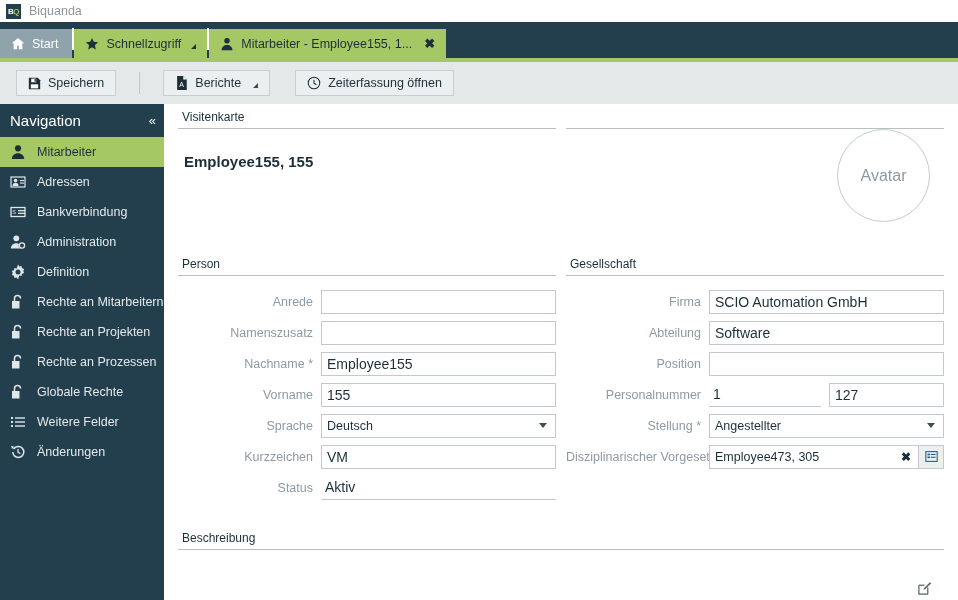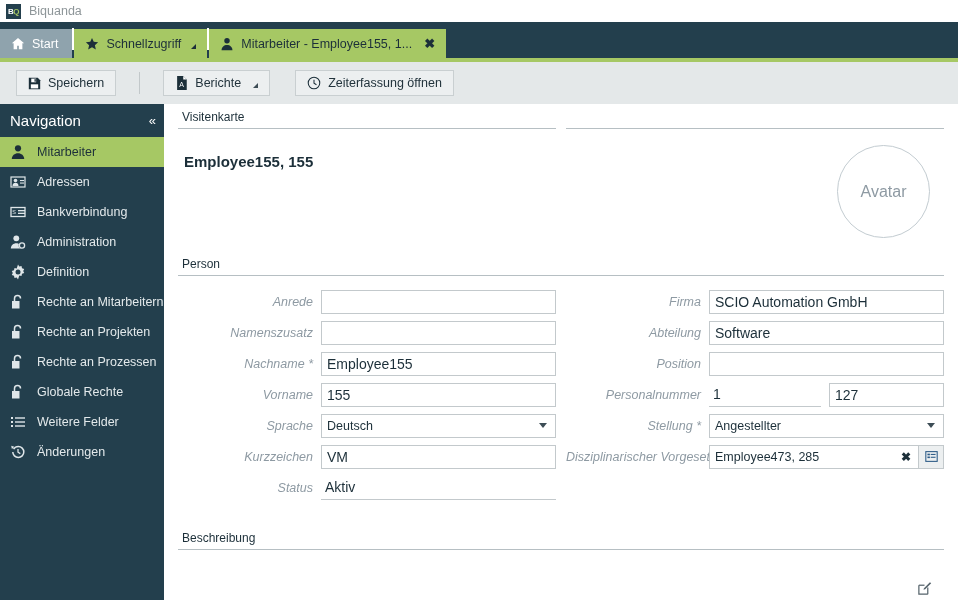--- a/index.html
+++ b/index.html
@@ -200,21 +200,21 @@
     display: flex;
   }
   .vk-name {
     font-size: 15px;
     font-weight: bold;
     color: #1c2f39;
     padding: 24px 0 0 20px;
   }
   .avatar {
     position: absolute;
-    right: 28px; top: 16px;
+    right: 28px; top: 0;
     width: 93px; height: 93px;
     border-radius: 50%;
     border: 1px solid #c3ccd1;
     display: flex; align-items: center; justify-content: center;
     font-size: 16px;
     color: #8e9aa3;
   }
 
   
   .cols {
@@ -230,21 +230,20 @@
     height: 31px;
     gap: 8px;
   }
   .flabel {
     width: 135px;
     text-align: right;
     font-size: 12.5px;
     color: #8e9aa3;
     flex: none;
     white-space: nowrap;
-    font-style: italic;
   }
   .flabel .req { color: #8e9aa3; }
   .finput {
     flex: 1;
     height: 24px;
     border: 1px solid #c3c9cc;
     background: #ffffff;
     font-size: 14px;
     color: #1c2f39;
     padding: 0 5px;
@@ -540,20 +539,23 @@
       <div class="vk-name">Employee155, 155</div>
       <div class="avatar">
         <span>Avatar</span>
       </div>
     </div>
 
     <div class="cols">
       <div class="col">
         <div class="sec-head">Person</div>
       </div>
+      <div class="col">
+        <div class="sec-head">Gesellschaft</div>
+      </div>
     </div>
 
     <div class="cols">
 
       <div class="col form">
         <div class="frow">
           <div class="flabel">Anrede</div>
           <div class="finput"></div>
         </div>
         <div class="frow">
@@ -609,21 +611,21 @@
           <div class="flabel"><span>Stellung</span> <span class="req">*</span></div>
           <div class="fselect">
             <span>Angestellter</span>
             <span class="caret"></span>
           </div>
         </div>
         <div class="frow">
           <div class="flabel">Disziplinarischer Vorgesetzter</div>
           <div class="lookup">
             <div class="box">
-              <span>Employee473, 285</span>
+              <span>Employee473, 305</span>
               <span class="clear">✖</span>
             </div>
             <div class="pick">
               <span>
                 <svg width="13" height="13" viewBox="0 0 16 16">
                     <rect x="1" y="2" width="14" height="12" fill="none" stroke="#2b5a86" stroke-width="1.3"></rect>
                     <rect x="3" y="4.5" width="3" height="2" fill="#2b5a86"></rect>
                     <rect x="7" y="4.8" width="6" height="1.3" fill="#2b5a86"></rect>
                     <rect x="3" y="8" width="3" height="2" fill="#2b5a86"></rect>
                     <rect x="7" y="8.3" width="6" height="1.3" fill="#2b5a86"></rect>

